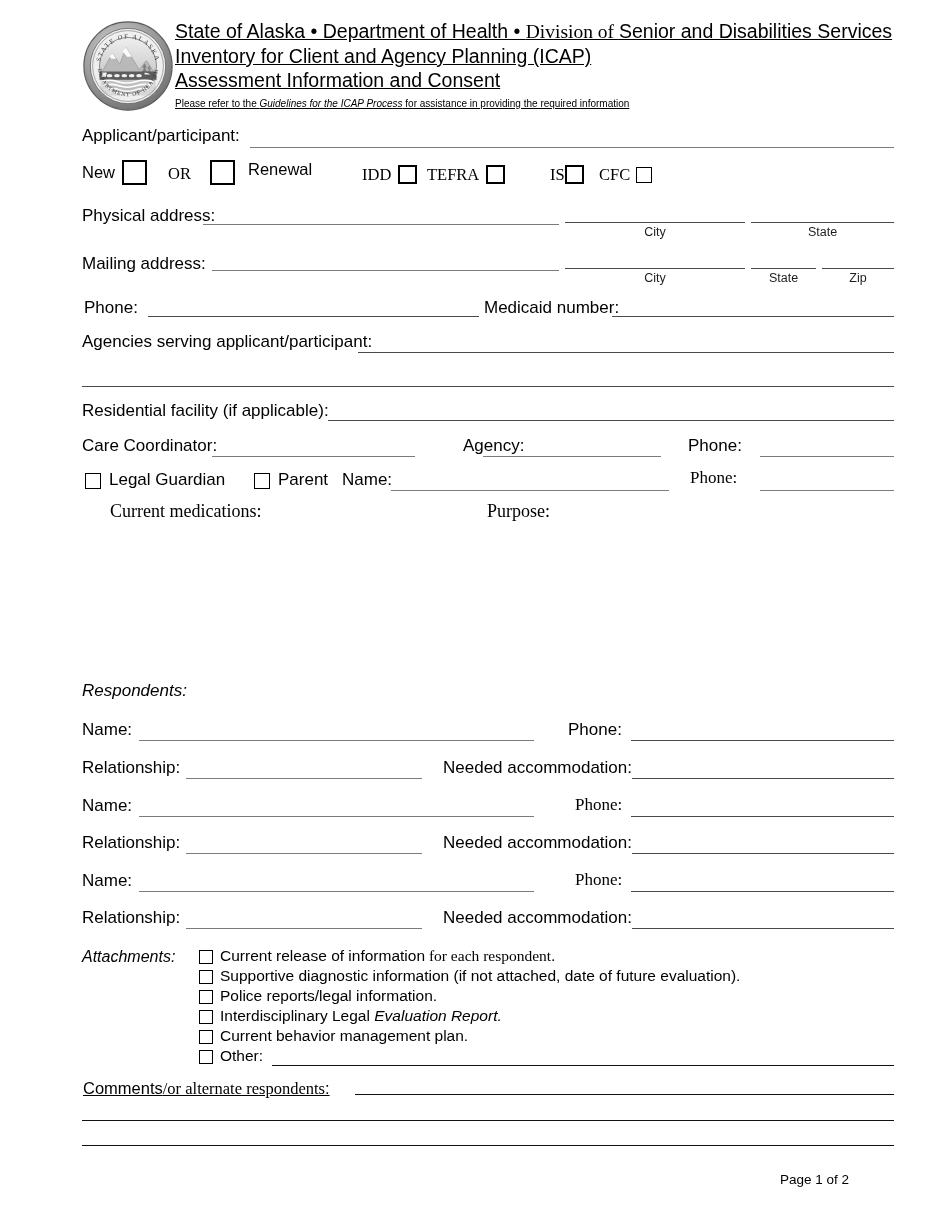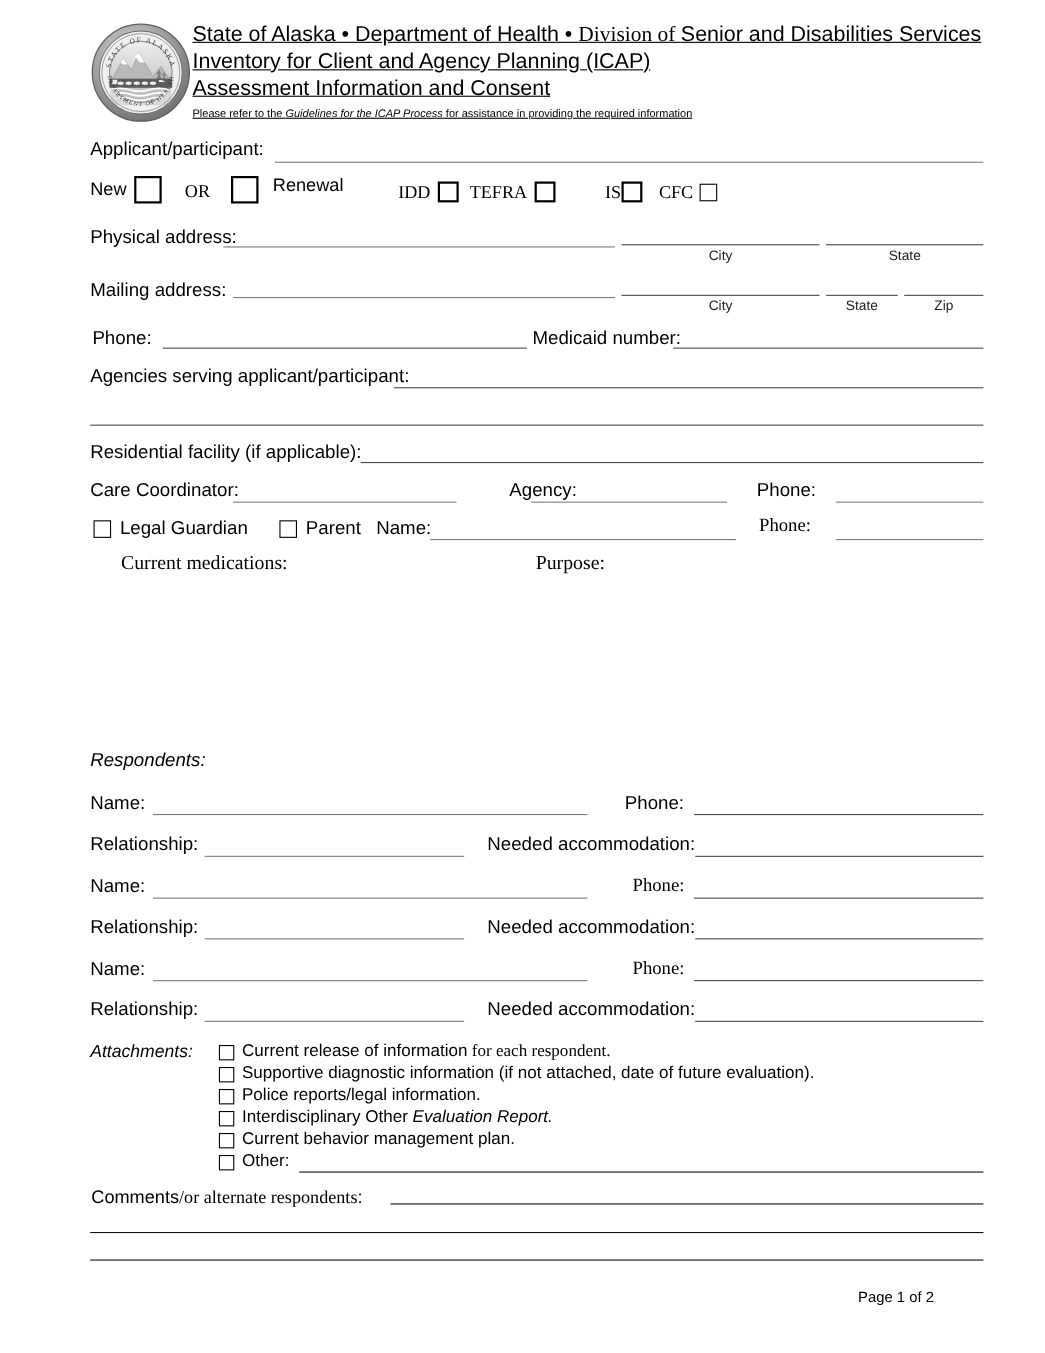--- a/index.html
+++ b/index.html
@@ -283,31 +283,31 @@
   </div>
 
   <div class="cb-att" style="left:199px; top:970px;"></div>
   <div class="att-text sans" style="left:220px; top:967px;">Supportive diagnostic information (if not attached, date of future evaluation).</div>
 
   <div class="cb-att" style="left:199px; top:990px;"></div>
   <div class="att-text sans" style="left:220px; top:987px;">Police reports/legal information.</div>
 
   <div class="cb-att" style="left:199px; top:1010px;"></div>
   <div class="att-text" style="left:220px; top:1007px;">
-    <span class="sans">Interdisciplinary Other </span><span class="sans ital">Evaluation Report.</span>
+    <span class="sans">Interdisciplinary Legal </span><span class="sans ital">Evaluation Report.</span>
   </div>
 
   <div class="cb-att" style="left:199px; top:1030px;"></div>
   <div class="att-text sans" style="left:220px; top:1027px;">Current behavior management plan.</div>
 
   <div class="cb-att" style="left:199px; top:1050px;"></div>
   <div class="att-text sans" style="left:220px; top:1047px;">Other:</div>
   <div class="rule-black" style="left:272px; top:1065px; width:622px;"></div>
 
-  <div class="abs" style="left:83px; top:1079px; white-space:nowrap; font-size:16.5px;">
+  <div class="abs" style="left:83px; top:1079px; white-space:nowrap; font-size:16.5px;text-decoration:underline;">
     <span class="sans">Comments</span><span class="serif">/or alternate respondents</span><span class="sans">:</span>
   </div>
   <div class="rule-black" style="left:355px; top:1094px; width:539px;"></div>
   <div class="rule-black" style="left:82px; top:1120px; width:812px;"></div>
   <div class="rule-black" style="left:82px; top:1145px; width:812px;"></div>
 
   <div class="abs sans" id="foot-right">Page 1 of 2</div>
 
 </div>
 

